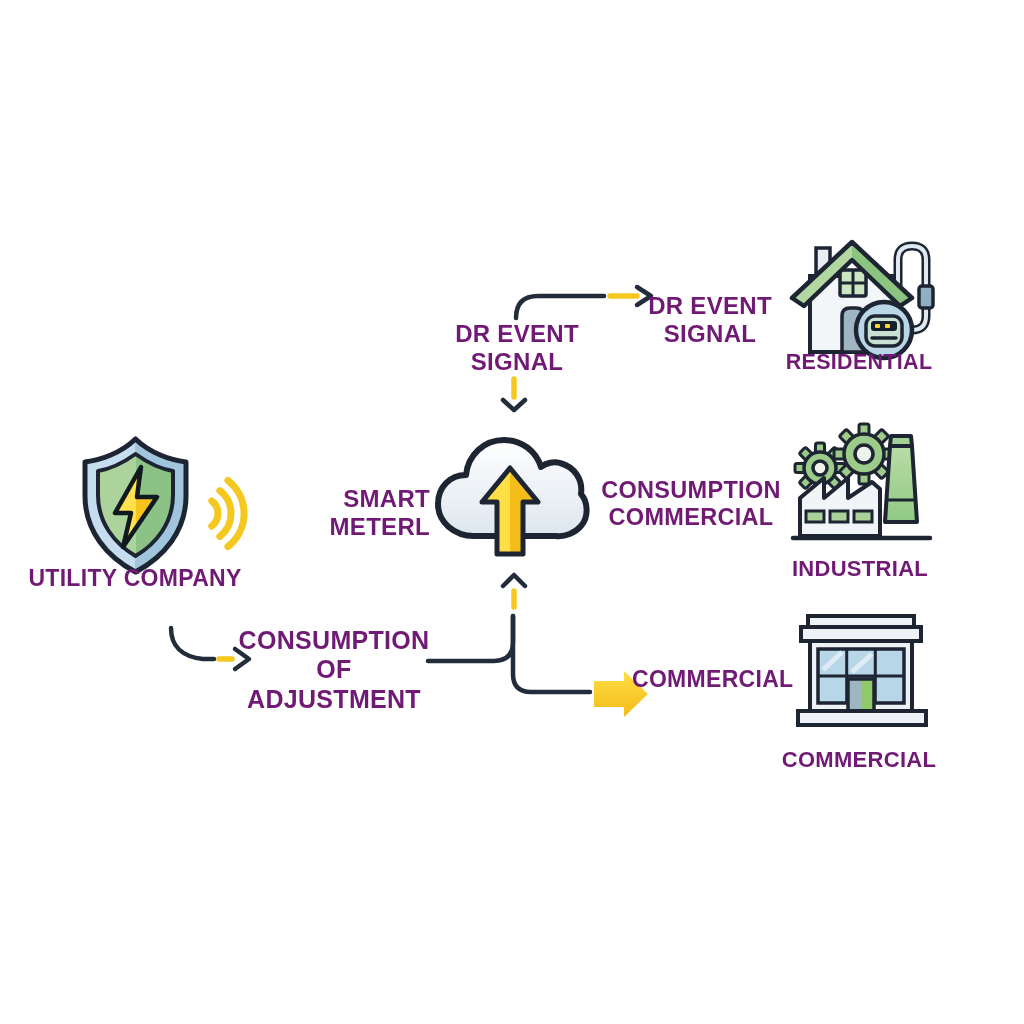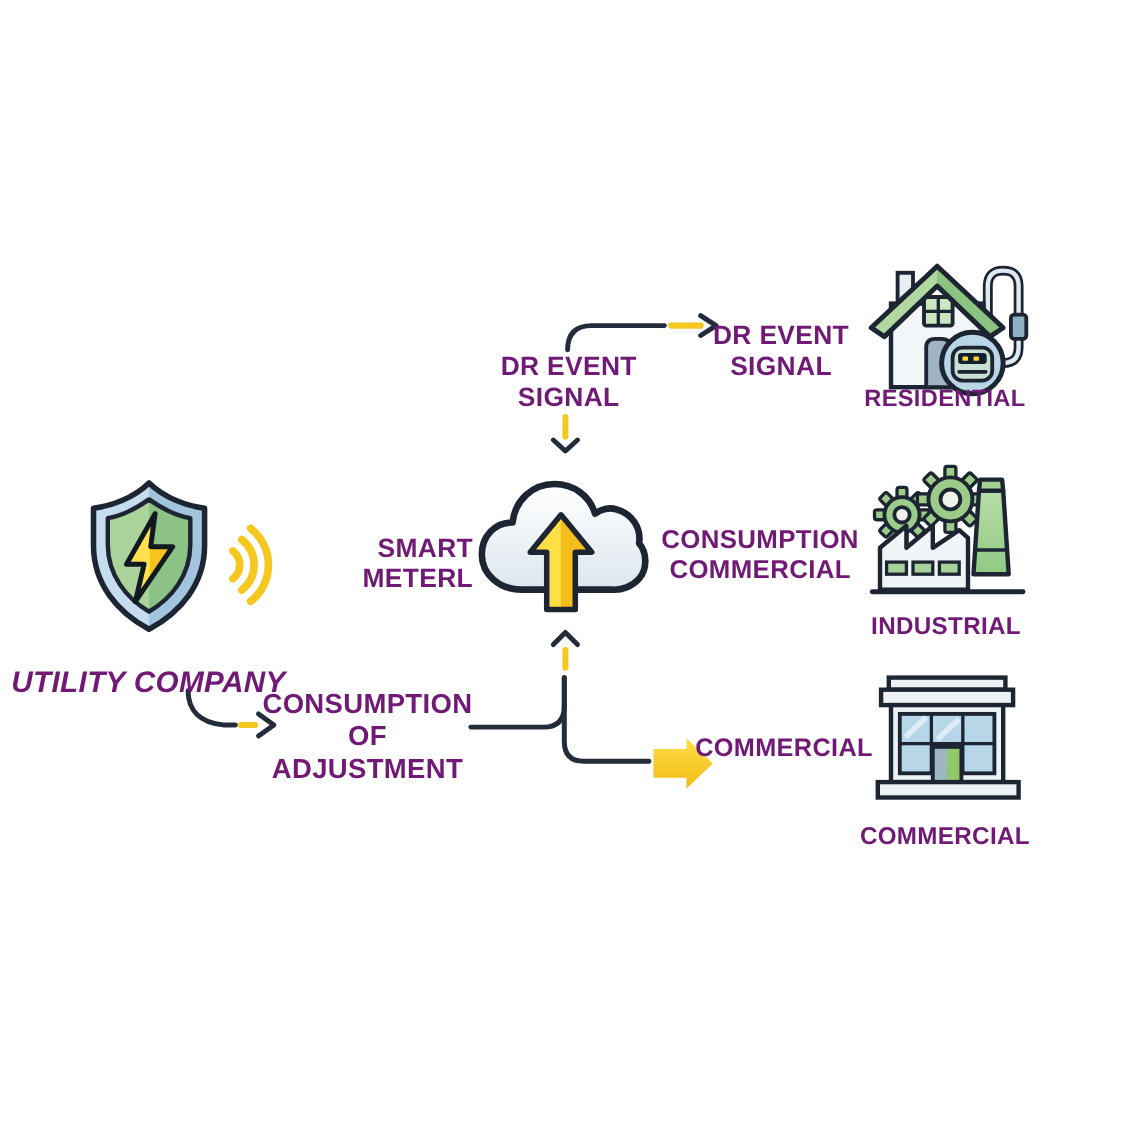--- a/index.html
+++ b/index.html
@@ -200,21 +200,21 @@
       <path d="M31,58 L50,40 M60,60 L80,42" stroke="#ffffff" stroke-opacity=".55" stroke-width="5" fill="none"></path>
     </g>
     <g>
       <rect x="56" y="67" width="13" height="32" fill="#9eb6c2"></rect>
       <rect x="69" y="67" width="13" height="32" fill="#8fc96a"></rect>
       <rect x="56" y="67" width="26" height="32" fill="none" stroke="#1d2533" stroke-width="3.5"></rect>
     </g>
     <rect x="6" y="99" width="128" height="14" fill="#eef2f6" stroke="#1d2533" stroke-width="4"></rect>
   </svg>
 
-  <div class="label" style="left:10px;top:605px;width:250px;font-size:27px;font-style:italic;">UTILITY COMPANY</div>
+  <div class="label" style="left:10px;top:565px;width:250px;font-size:23px;">UTILITY COMPANY</div>
 
   <div class="label" style="left:260px;top:485px;width:170px;font-size:24px;text-align:right;">SMART METERL</div>
 
   <div class="label" style="left:437px;top:320px;width:160px;font-size:24px;">
     <span>DR EVENT</span>
     <span>SIGNAL</span>
   </div>
 
   <div class="label" style="left:630px;top:292px;width:160px;font-size:24px;">
     <span>DR EVENT</span>

